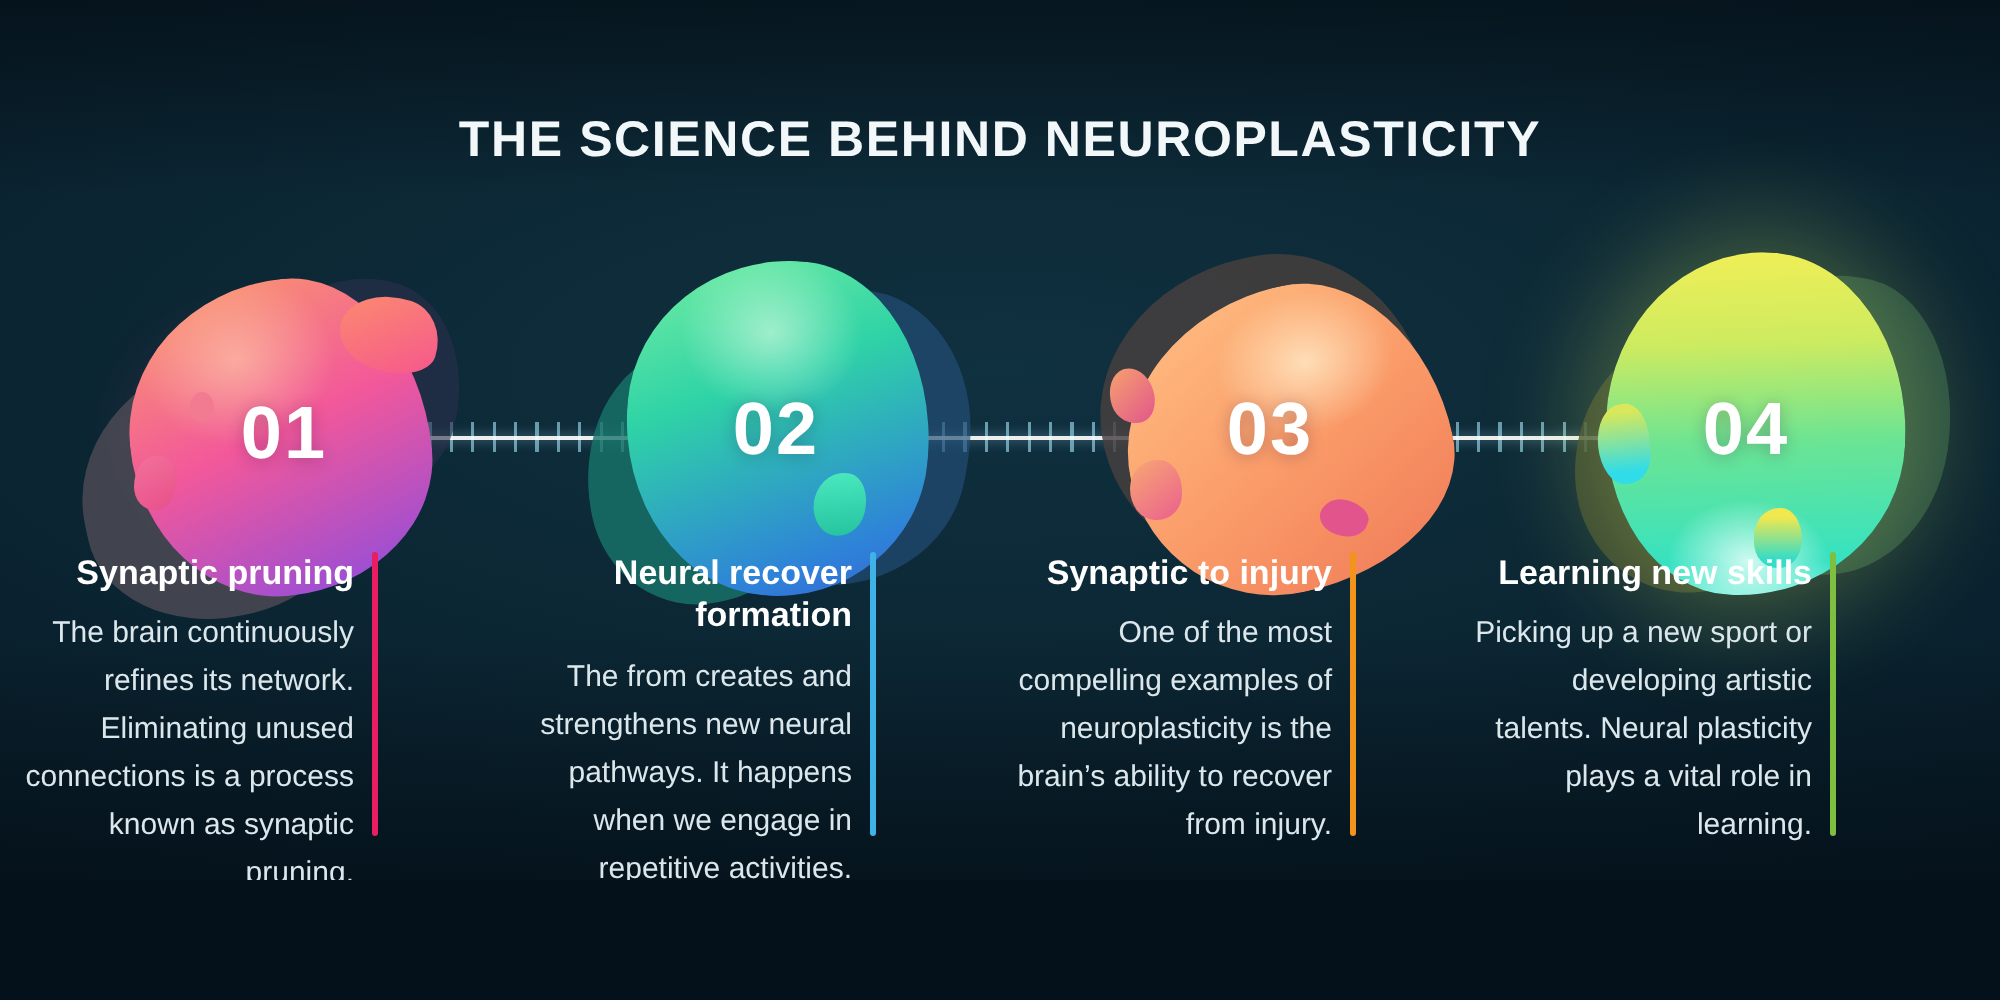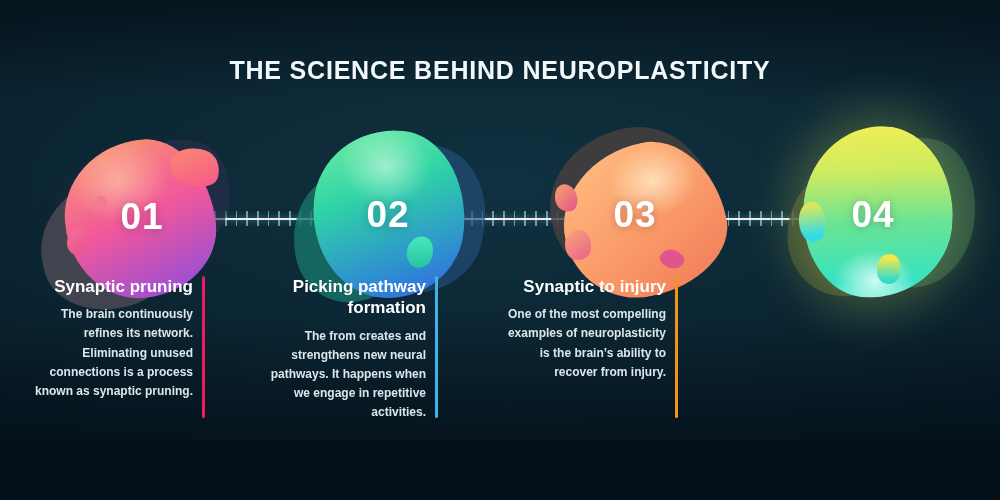--- a/index.html
+++ b/index.html
@@ -115,24 +115,24 @@
     border-radius:55% 45% 50% 50%/50% 55% 50% 45%;
     background:linear-gradient(180deg,#f0e84e 15%,#35dcc8 85%);}
   .g4 .num{left:108px;top:99px;text-align:center;}
   
   .col{position:absolute;top:276px;display:flex;align-items:flex-start;z-index:2;}
   .col-text{width:170px;text-align:right;}
   .col h3{
     margin:0 0 8px 0;color:#ffffff;font-size:17px;font-weight:700;line-height:1.25;
   }
   .col p{
-    margin:0;color:#dce7ec;font-size:12px;line-height:1.6;font-weight:700;
+    margin:0;color:#dce7ec;font-size:15px;line-height:1.6;font-weight:400;
   }
   .accent-line{width:3px;height:142px;margin-left:9px;border-radius:2px;}
-  .c1{left:23px;}
+  .c1{left:7px;}
   .c2{left:256px;}
   .c3{left:496px;}
   .c4{left:736px;}
 </style>
 </head>
 <body>
 
 <div class="stage">
 
   <div class="title">THE SCIENCE BEHIND NEUROPLASTICITY</div>
@@ -183,28 +183,35 @@
   <div class="col c1">
     <div class="col-text">
       <h3>Synaptic pruning</h3>
       <p>The brain continuously refines its network. Eliminating unused connections is a process known as synaptic pruning.</p>
     </div>
     <div class="accent-line" style="background: rgb(232, 29, 98);"></div>
   </div>
 
   <div class="col c2">
     <div class="col-text">
-      <h3>Picking pathway formation</h3>
+      <h3>Neural recover formation</h3>
       <p>The from creates and strengthens new neural pathways. It happens when we engage in repetitive activities.</p>
     </div>
     <div class="accent-line" style="background: rgb(63, 179, 232);"></div>
   </div>
 
   <div class="col c3">
     <div class="col-text">
       <h3>Synaptic to injury</h3>
       <p>One of the most compelling examples of neuroplasticity is the brain’s ability to recover from injury.</p>
     </div>
     <div class="accent-line" style="background: rgb(242, 148, 27);"></div>
   </div>
 
+  <div class="col c4">
+    <div class="col-text">
+      <h3>Learning new skills</h3>
+      <p>Picking up a new sport or developing artistic talents. Neural plasticity plays a vital role in learning.</p>
+    </div>
+    <div class="accent-line" style="background: rgb(127, 191, 63);"></div>
+  </div>
 
 </div>
 
 </body></html>

